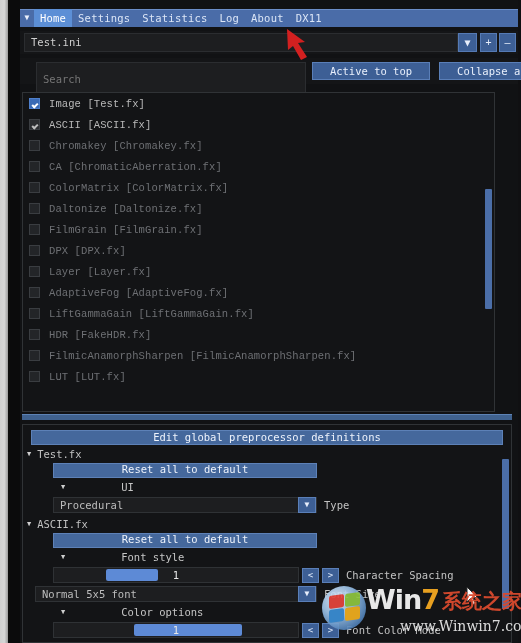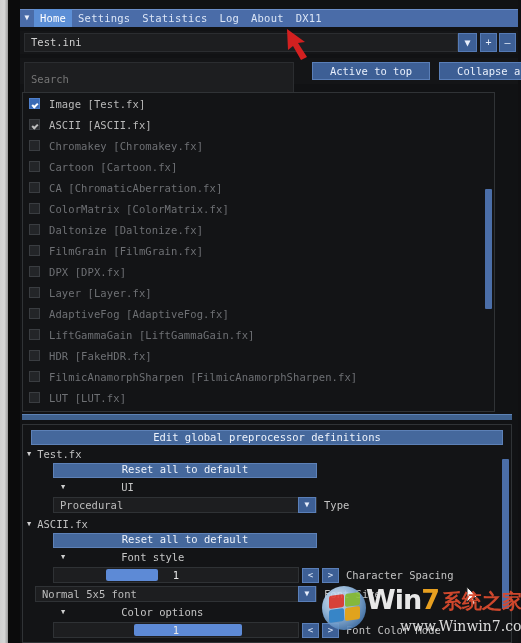--- a/index.html
+++ b/index.html
@@ -34,33 +34,33 @@
       padding:8px 6px;box-sizing:border-box;}
   .sqbtn{position:absolute;top:2px;height:19px;width:17px;background:#3d5f95;
       border:1px solid #557ab4;color:#e7eefb;text-align:center;
       font:10px/17px "DejaVu Sans Mono","Liberation Mono",monospace;box-sizing:border-box;}
   #btn-preset-drop{right:41px;width:19px;}
   #btn-preset-add{right:21px;}
   #btn-preset-del{right:2px;}
 
   
   #searchrow{position:absolute;left:20px;top:58px;right:3px;height:26px;background:#141517;}
-  #search-input{position:absolute;left:4px;top:4px;width:270px;height:33px;
+  #search-input{position:absolute;left:16px;top:4px;width:270px;height:33px;
       background:#1d1e20;border:1px solid #2b2d30;color:#9c9c9c;
       font:10.5px/18px "DejaVu Sans Mono","Liberation Mono",monospace;
       padding:0 6px;box-sizing:border-box;}
   .wbtn{position:absolute;top:4px;height:18px;background:#3d5f95;border:1px solid #5a7fb8;
       color:#e9f0fc;text-align:center;
       font:10.5px/16px "DejaVu Sans Mono","Liberation Mono",monospace;box-sizing:border-box;}
   #btn-active-top{left:292px;width:118px;}
   #btn-collapse-all{left:419px;width:112px;}
 
   
   #techlist{position:absolute;left:22px;top:92px;right:26px;height:318px;
-      background:#131416;border:1px solid #303336;overflow:hidden;}
+      background:#131416;border:1px solid #303336;overflow:hidden;font-family:Liberation Mono, monospace;}
   .tech{display:flex;align-items:center;height:21px;padding-left:6px;}
   .cb{width:11px;height:11px;box-sizing:border-box;margin-right:9px;flex:0 0 auto;
       position:relative;border:1px solid #3a3d41;background:#232528;}
   .cb.on{background:#3b6bb5;border-color:#4f80cc;}
   .cb.dim{background:#2b2d30;border-color:#3b3e42;}
   .cb.on:after,.cb.dim:after{content:"";position:absolute;left:2px;top:4px;width:4px;height:2px;
       border-left:2px solid #ffffff;border-bottom:2px solid #ffffff;
       transform:rotate(-45deg);}
   .cb.dim:after{border-color:#bfbfbf;}
   .tech .lbl{font-size:10.5px;letter-spacing:.1px;color:#b9b9b9;}
@@ -162,24 +162,20 @@
     <div class="tech">
         <span class="cb dim"></span>
         <span class="lbl">ASCII [ASCII.fx]</span>
       </div>
     <div class="tech off">
         <span class="cb"></span>
         <span class="lbl">Chromakey [Chromakey.fx]</span>
       </div>
     <div class="tech off">
         <span class="cb"></span>
-        <span class="lbl">Cartoon [Cartoon.fx]</span>
-      </div>
-    <div class="tech off">
-        <span class="cb"></span>
         <span class="lbl">CA [ChromaticAberration.fx]</span>
       </div>
     <div class="tech off">
         <span class="cb"></span>
         <span class="lbl">ColorMatrix [ColorMatrix.fx]</span>
       </div>
     <div class="tech off">
         <span class="cb"></span>
         <span class="lbl">Daltonize [Daltonize.fx]</span>
       </div>

